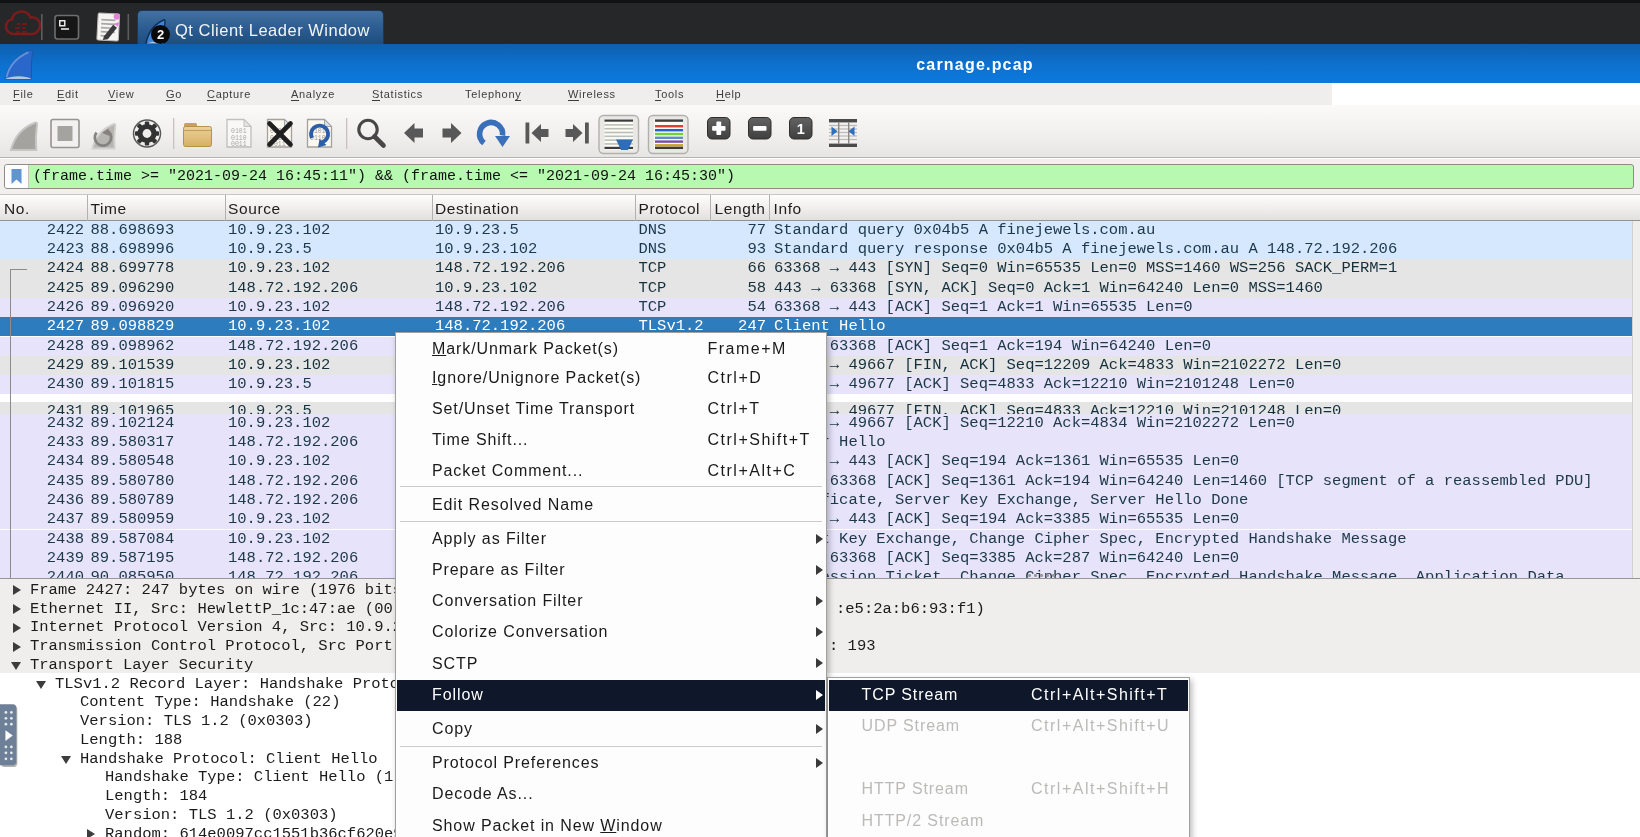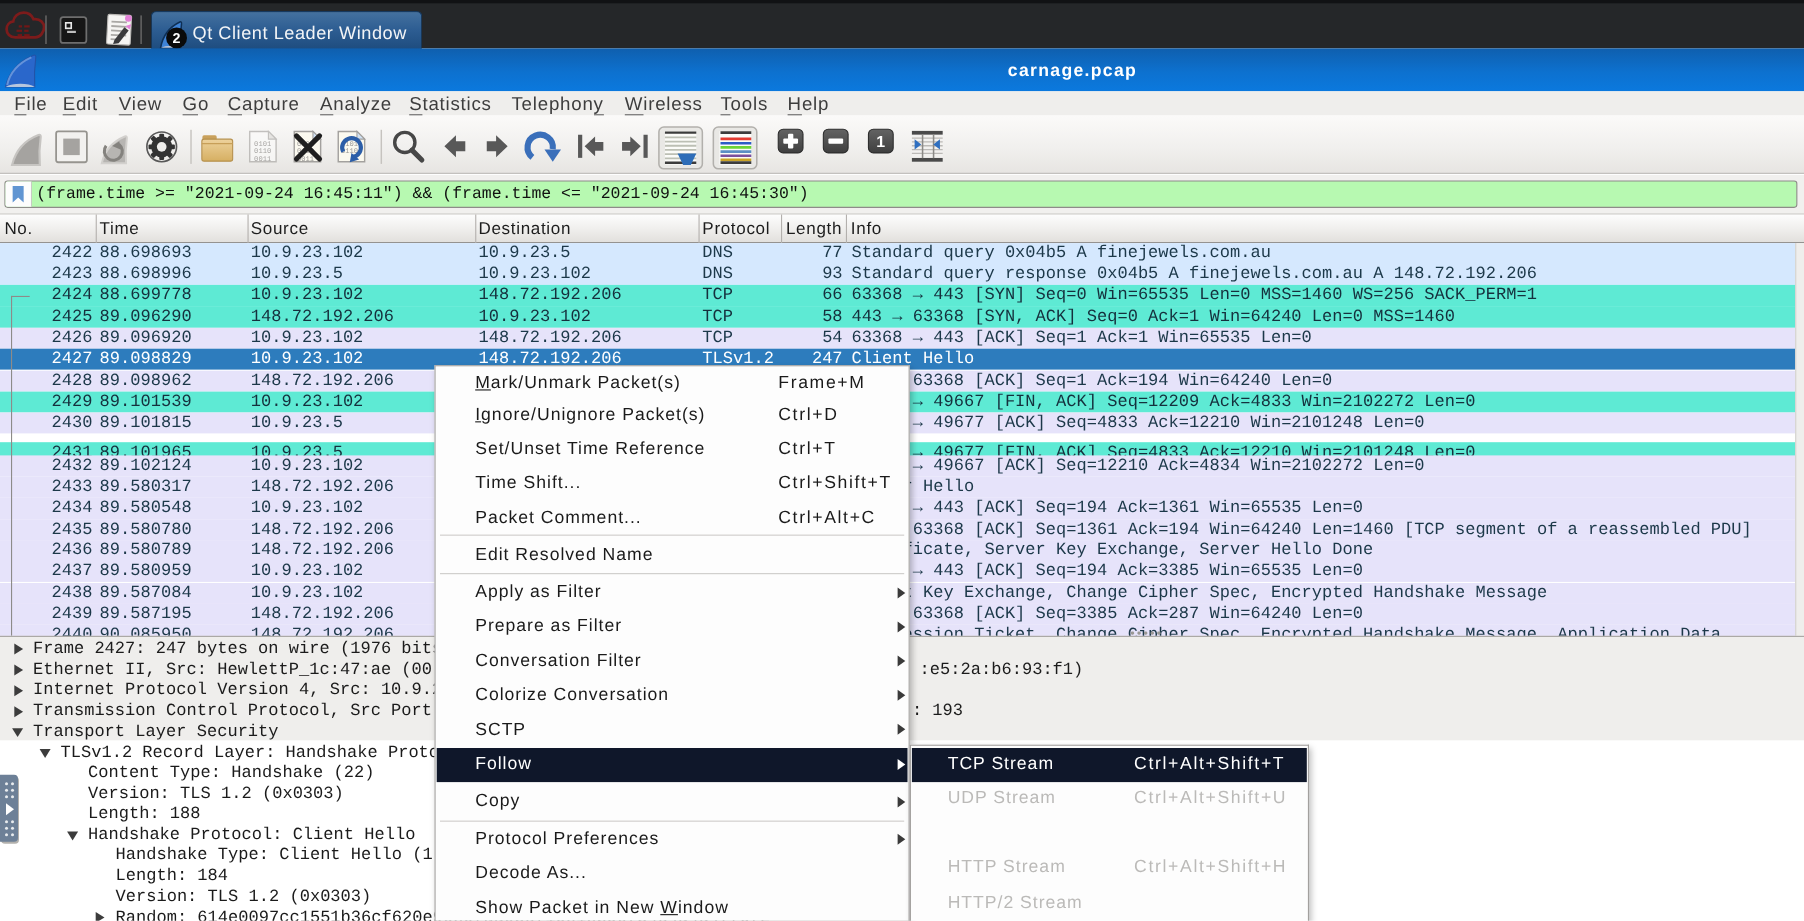--- a/index.html
+++ b/index.html
@@ -9,39 +9,39 @@
 #taskbar{left:0;top:0;width:1640px;height:44px;background:#252729;border-top:3px solid #111214}
 #tab{left:137px;top:7px;width:247px;height:37px;border-radius:5px 5px 0 0;
  background:linear-gradient(180deg,#44719f 0%,#2d5d92 45%,#1c4a7c 100%);border:1px solid #16395f;border-bottom:none}
 #tabtxt{left:37px;top:0;height:37px;line-height:38px;color:#f2f4f6;font-size:16.5px;white-space:nowrap;letter-spacing:0.5px}
 #badge{left:13px;top:14px;width:19px;height:19px;border-radius:50%;background:#0a0a0a;color:#fff;
  font-size:13px;font-weight:bold;text-align:center;line-height:19px}
 
 #titlebar{left:0;top:44px;width:1640px;height:39px;background:linear-gradient(180deg,#0f5fae 0%,#0d71cf 55%,#0b79de 100%)}
 #title{left:0;top:0;width:1950px;height:39px;line-height:41px;text-align:center;color:#fff;font-weight:bold;font-size:16px;letter-spacing:1.2px}
 
-#menubar{left:0;top:83px;width:1640px;height:22px;background:#efeeec;color:#3d3d3d;font-size:17px}
+#menubar{left:0;top:83px;width:1332px;height:22px;background:#efeeec;color:#3d3d3d;font-size:11px}
 #menubar span{position:absolute;top:0;height:22px;line-height:23px;letter-spacing:0.7px}
 #menubar .mn{border-bottom:1.4px solid #3d3d3d}
 
 #toolbar{left:0;top:105px;width:1640px;height:53px;background:linear-gradient(180deg,#fbfaf9 0%,#f0efed 60%,#e7e5e2 100%);border-bottom:1.5px solid #b5b2ae}
 
 #filterrow{left:0;top:158.5px;width:1640px;height:35.5px;background:#f1f0ee}
 #ffield{left:4px;top:5px;width:1630px;height:25px;background:#b7f9b1;border:1px solid #8e8c89;border-radius:3px}
 #fbook{left:0px;top:0px;width:23.5px;height:23px;background:#fdfdfd;border-right:1px solid #c4c2c0;border-radius:2px 0 0 2px}
 #ftext{left:28px;top:0;height:23px;line-height:24px;font-size:15px;color:#111}
 
 #header{left:0;top:194px;width:1640px;height:26.7px;background:linear-gradient(180deg,#fdfdfd 0%,#efeeec 55%,#e2e0dd 100%);border-top:1px solid #c9c7c4;border-bottom:1px solid #949290;font-size:15.5px;color:#1d1d1d}
 #header span{position:absolute;top:0;height:37px;line-height:27px;letter-spacing:0.6px}
 #header i{position:absolute;top:0;width:1px;height:26px;background:#b3b0ad}
 .row{left:0;width:1632px;height:19.3px;font-size:15.5px;line-height:19.4px;white-space:pre}
 .row span{position:absolute;top:0;height:19.3px}
 .blue{background:#d5e8fe;color:#1c3849}
 .lav{background:#e6e3fa;color:#1c3849}
-.gray{background:#5eead4;color:#15303d}
+.gray{background:#e5e5e5;color:#15303d}
 .sel{background:#2d7cbd;color:#fff}
 .cno{left:0;width:84px;text-align:right}
 .ct{left:90.5px}.cs{left:228px}.cd{left:435px}.cp{left:638.5px}
 .cl{left:690px;width:76px;text-align:right}.ci{left:774px}
 #scrollstrip{left:1632px;top:221px;width:8px;height:357px;background:#efeeec;border-left:1px solid #d2d0cd}
 #convline{left:10px;top:268.8px;width:1px;height:309.2px;background:#8d8b89}
 #convtick{left:10px;top:268.8px;width:17px;height:1px;background:#8d8b89}
 
 #details{left:0;top:578px;width:1640px;height:259px;background:#fff;border-top:1px solid #999795}
 #dgray{left:0;top:0;width:1640px;height:93.8px;background:#efeeec}
@@ -353,21 +353,21 @@
 <div id="menu" class="abs qmenu">
 <div class="mi" style="top:0.5px;height:30.9px">
       <span class="lab"><u style="text-decoration:underline">M</u>ark/Unmark Packet(s)</span>
       <span class="sc">Frame+M</span>
     </div>
 <div class="mi" style="top:29.5px;height:30.9px">
       <span class="lab"><u style="text-decoration:underline">I</u>gnore/Unignore Packet(s)</span>
       <span class="sc">Ctrl+D</span>
     </div>
 <div class="mi" style="top:60.7px;height:30.9px">
-      <span class="lab">Set/Unset Time Reference</span>
+      <span class="lab">Set/Unset Time Transport</span>
       <span class="sc">Ctrl+T</span>
     </div>
 <div class="mi" style="top:91.8px;height:30.9px">
       <span class="lab">Time Shift...</span>
       <span class="sc">Ctrl+Shift+T</span>
     </div>
 <div class="mi" style="top:122.3px;height:30.9px">
       <span class="lab">Packet Comment...</span>
       <span class="sc">Ctrl+Alt+C</span>
     </div>

